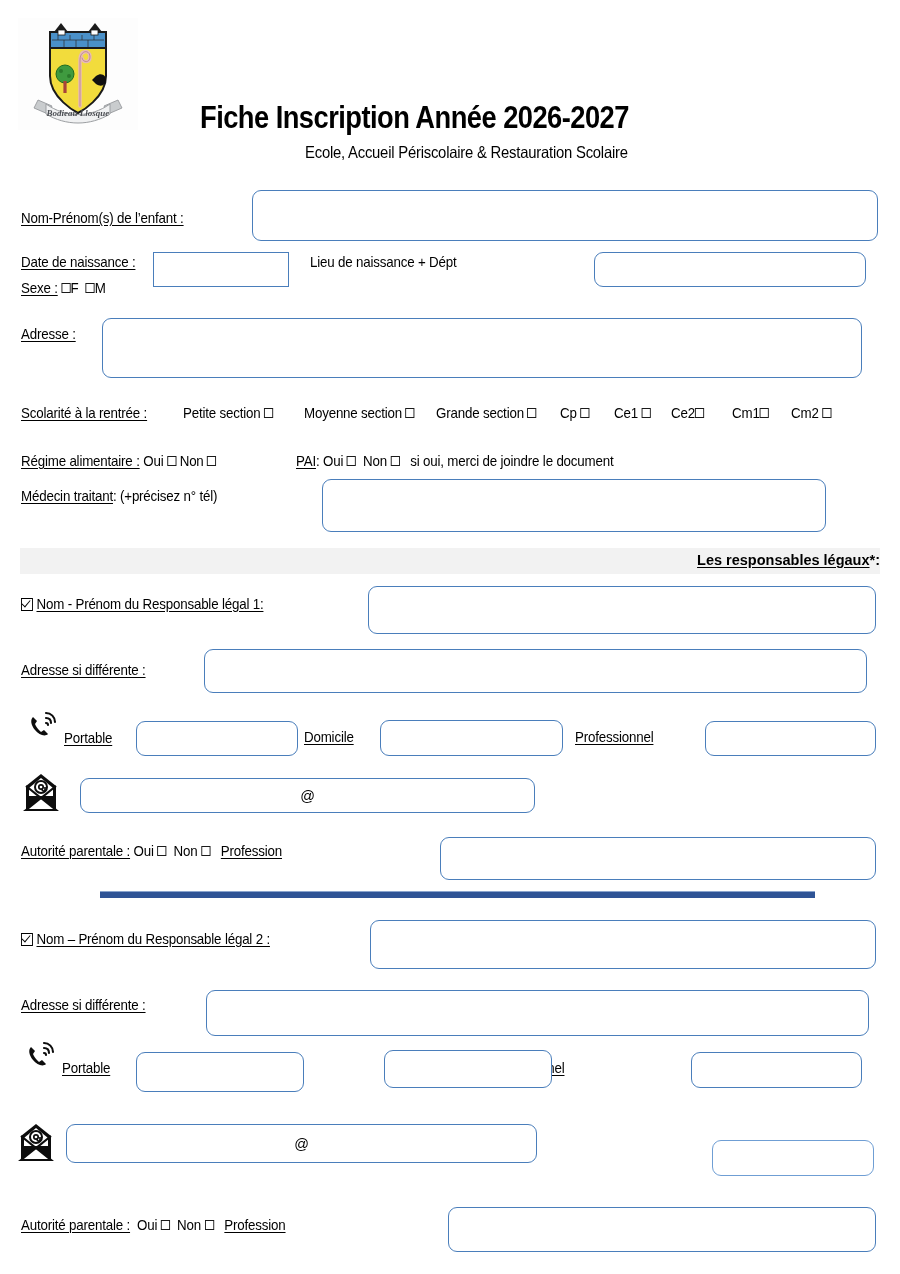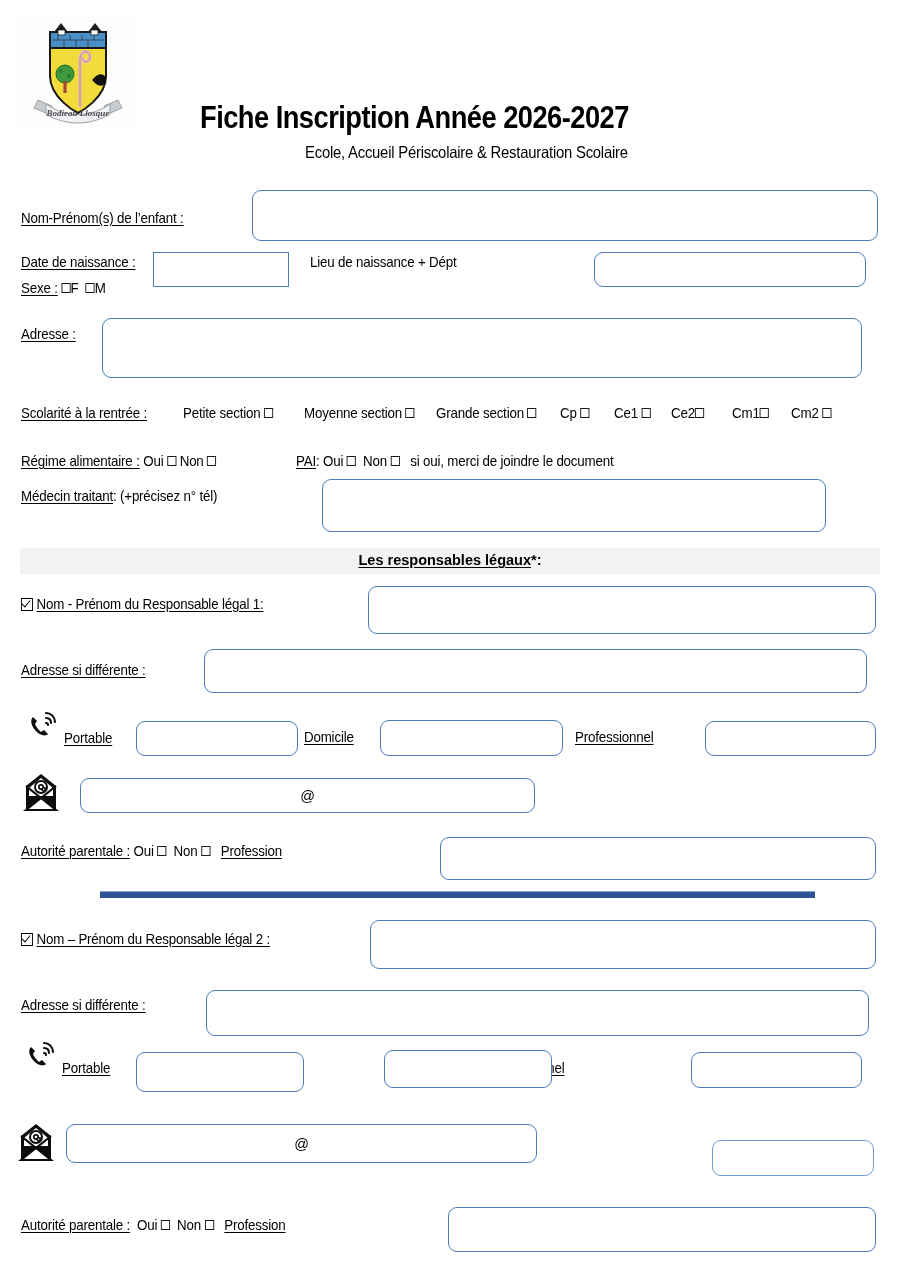--- a/index.html
+++ b/index.html
@@ -101,21 +101,21 @@
 
   
   #legal-band {
     left: 20px; top: 548px;
     width: 860px; height: 26px;
     background: #f2f2f2;
   }
   #legal-band-text {
     position: absolute;
     left: 0; right: 0; top: 4px;
-    text-align: center;
+    text-align: right;
     font-size: 14.5px;
     font-weight: bold;
   }
   #legal-band-text .ttl { text-decoration: underline; text-underline-offset: 2px;}
 
   
   #divider {
     left: 100px; top: 891px;
     width: 715px; height: 6px;
     background: #2f5496;

